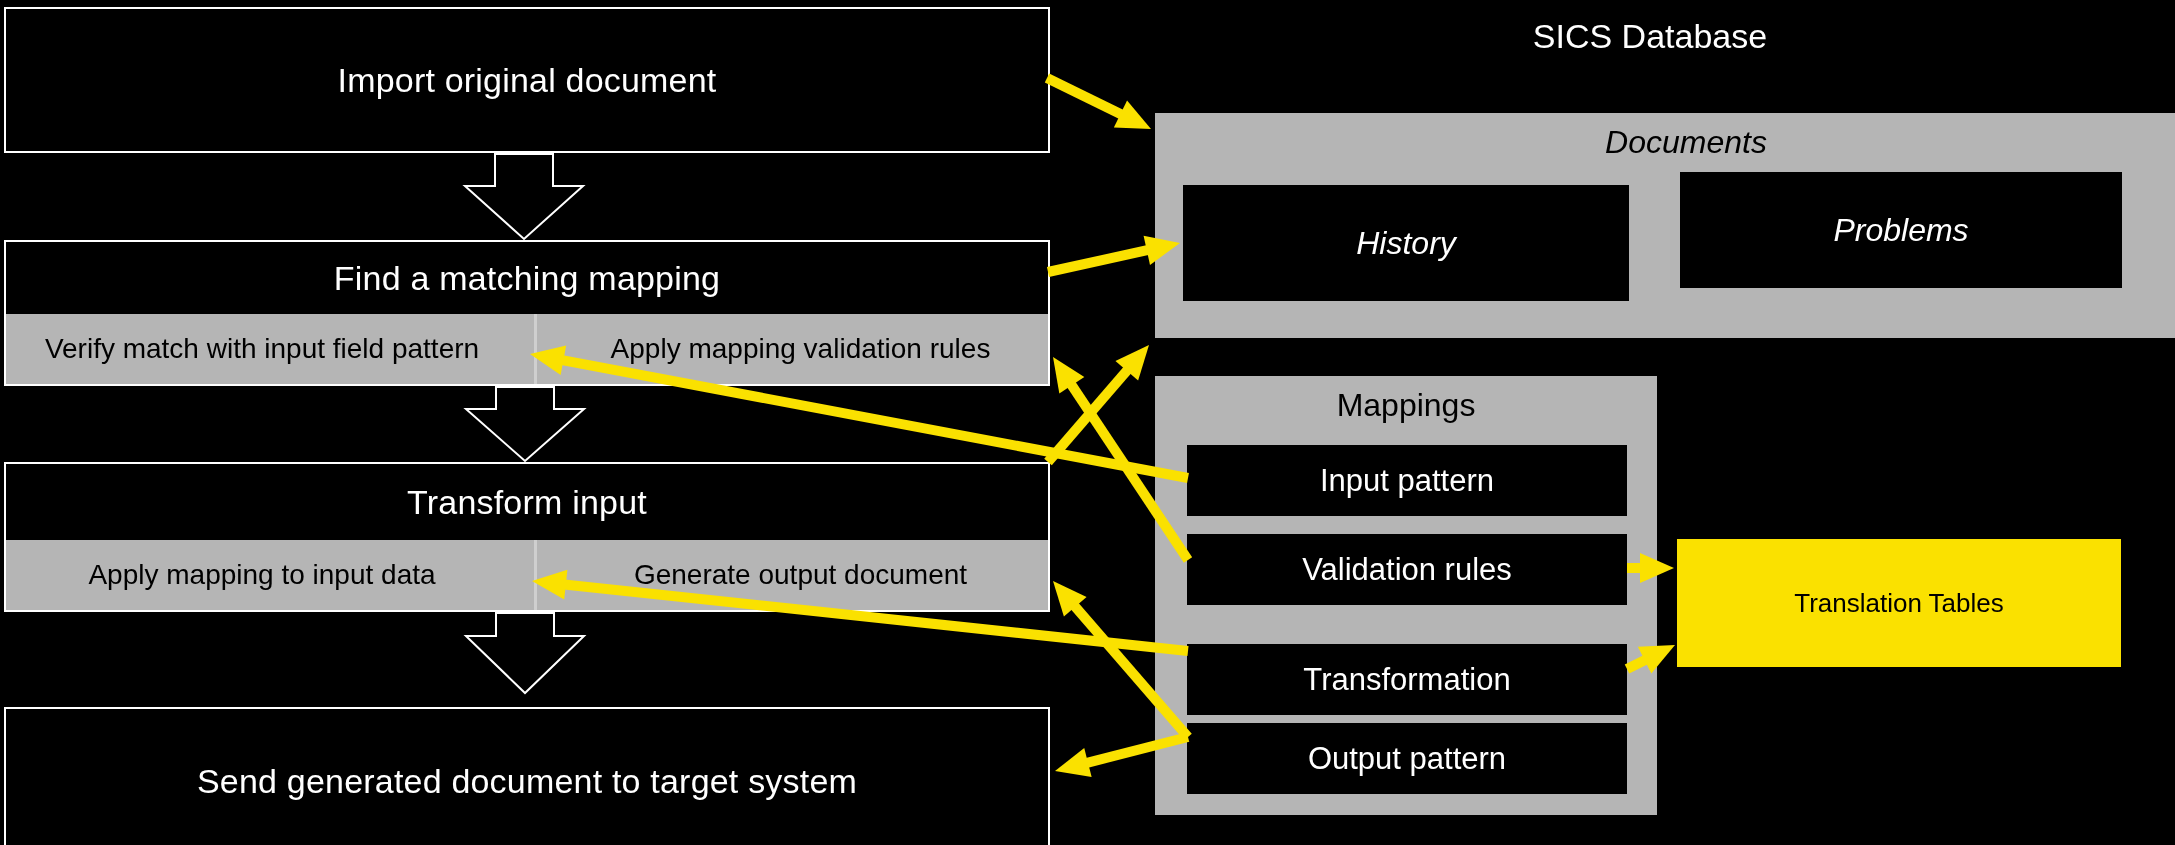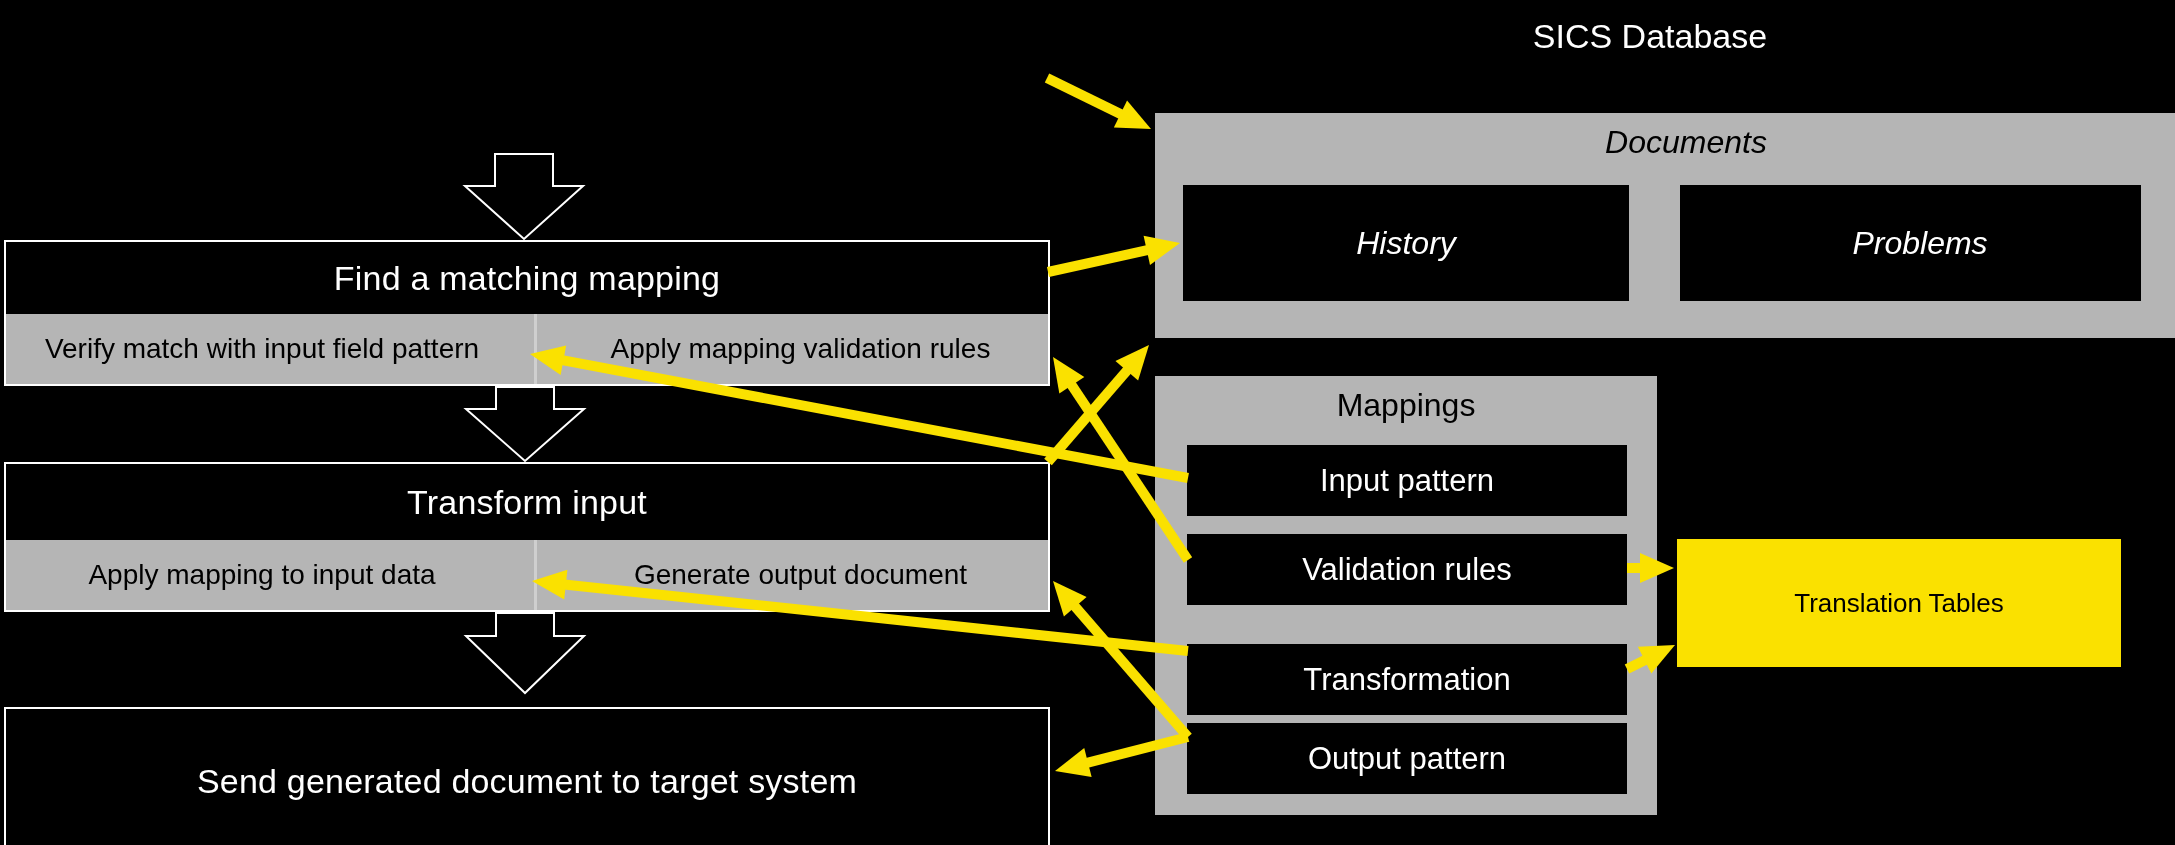--- a/index.html
+++ b/index.html
@@ -83,21 +83,21 @@
     white-space: nowrap;
   }
   .db-item {
     position: absolute;
     background: #000000;
     color: #ffffff;
     display: flex; align-items: center; justify-content: center;
     white-space: nowrap;
   }
   #history-box  { left: 28px;  top: 72px; width: 446px; height: 116px; font-size: 32px; }
-  #problems-box { left: 525px; top: 72px; width: 442px; height: 116px; font-size: 32px; padding-left: 19px; }
+  #problems-box { left: 525px; top: 59px; width: 442px; height: 116px; font-size: 32px; }
   .mapping-item { left: 32px; width: 440px; height: 71px; font-size: 31px; }
   #mi-0 { top: 69px; }
   #mi-1 { top: 158px; }
   #mi-2 { top: 268px; }
   #mi-3 { top: 347px; }
 
   #translation-box {
     position: absolute;
     left: 1677px; top: 539px; width: 444px; height: 128px;
     background: #fae100;
@@ -119,20 +119,23 @@
     stroke: #ffffff;
     stroke-width: 2;
     stroke-linejoin: miter;
   }
 </style>
 </head>
 <body>
 
 <div id="canvas">
 
+  <div class="flow-box" id="box-import">
+    <div class="box-title">Import original document</div>
+  </div>
 
   <div class="flow-box" id="box-find">
     <div class="box-title">Find a matching mapping</div>
     <div class="sub-row">
       <div class="sub-cell left">Verify match with input field pattern</div>
       <div class="sub-divider"></div>
       <div class="sub-cell right">Apply mapping validation rules</div>
     </div>
   </div>
 

